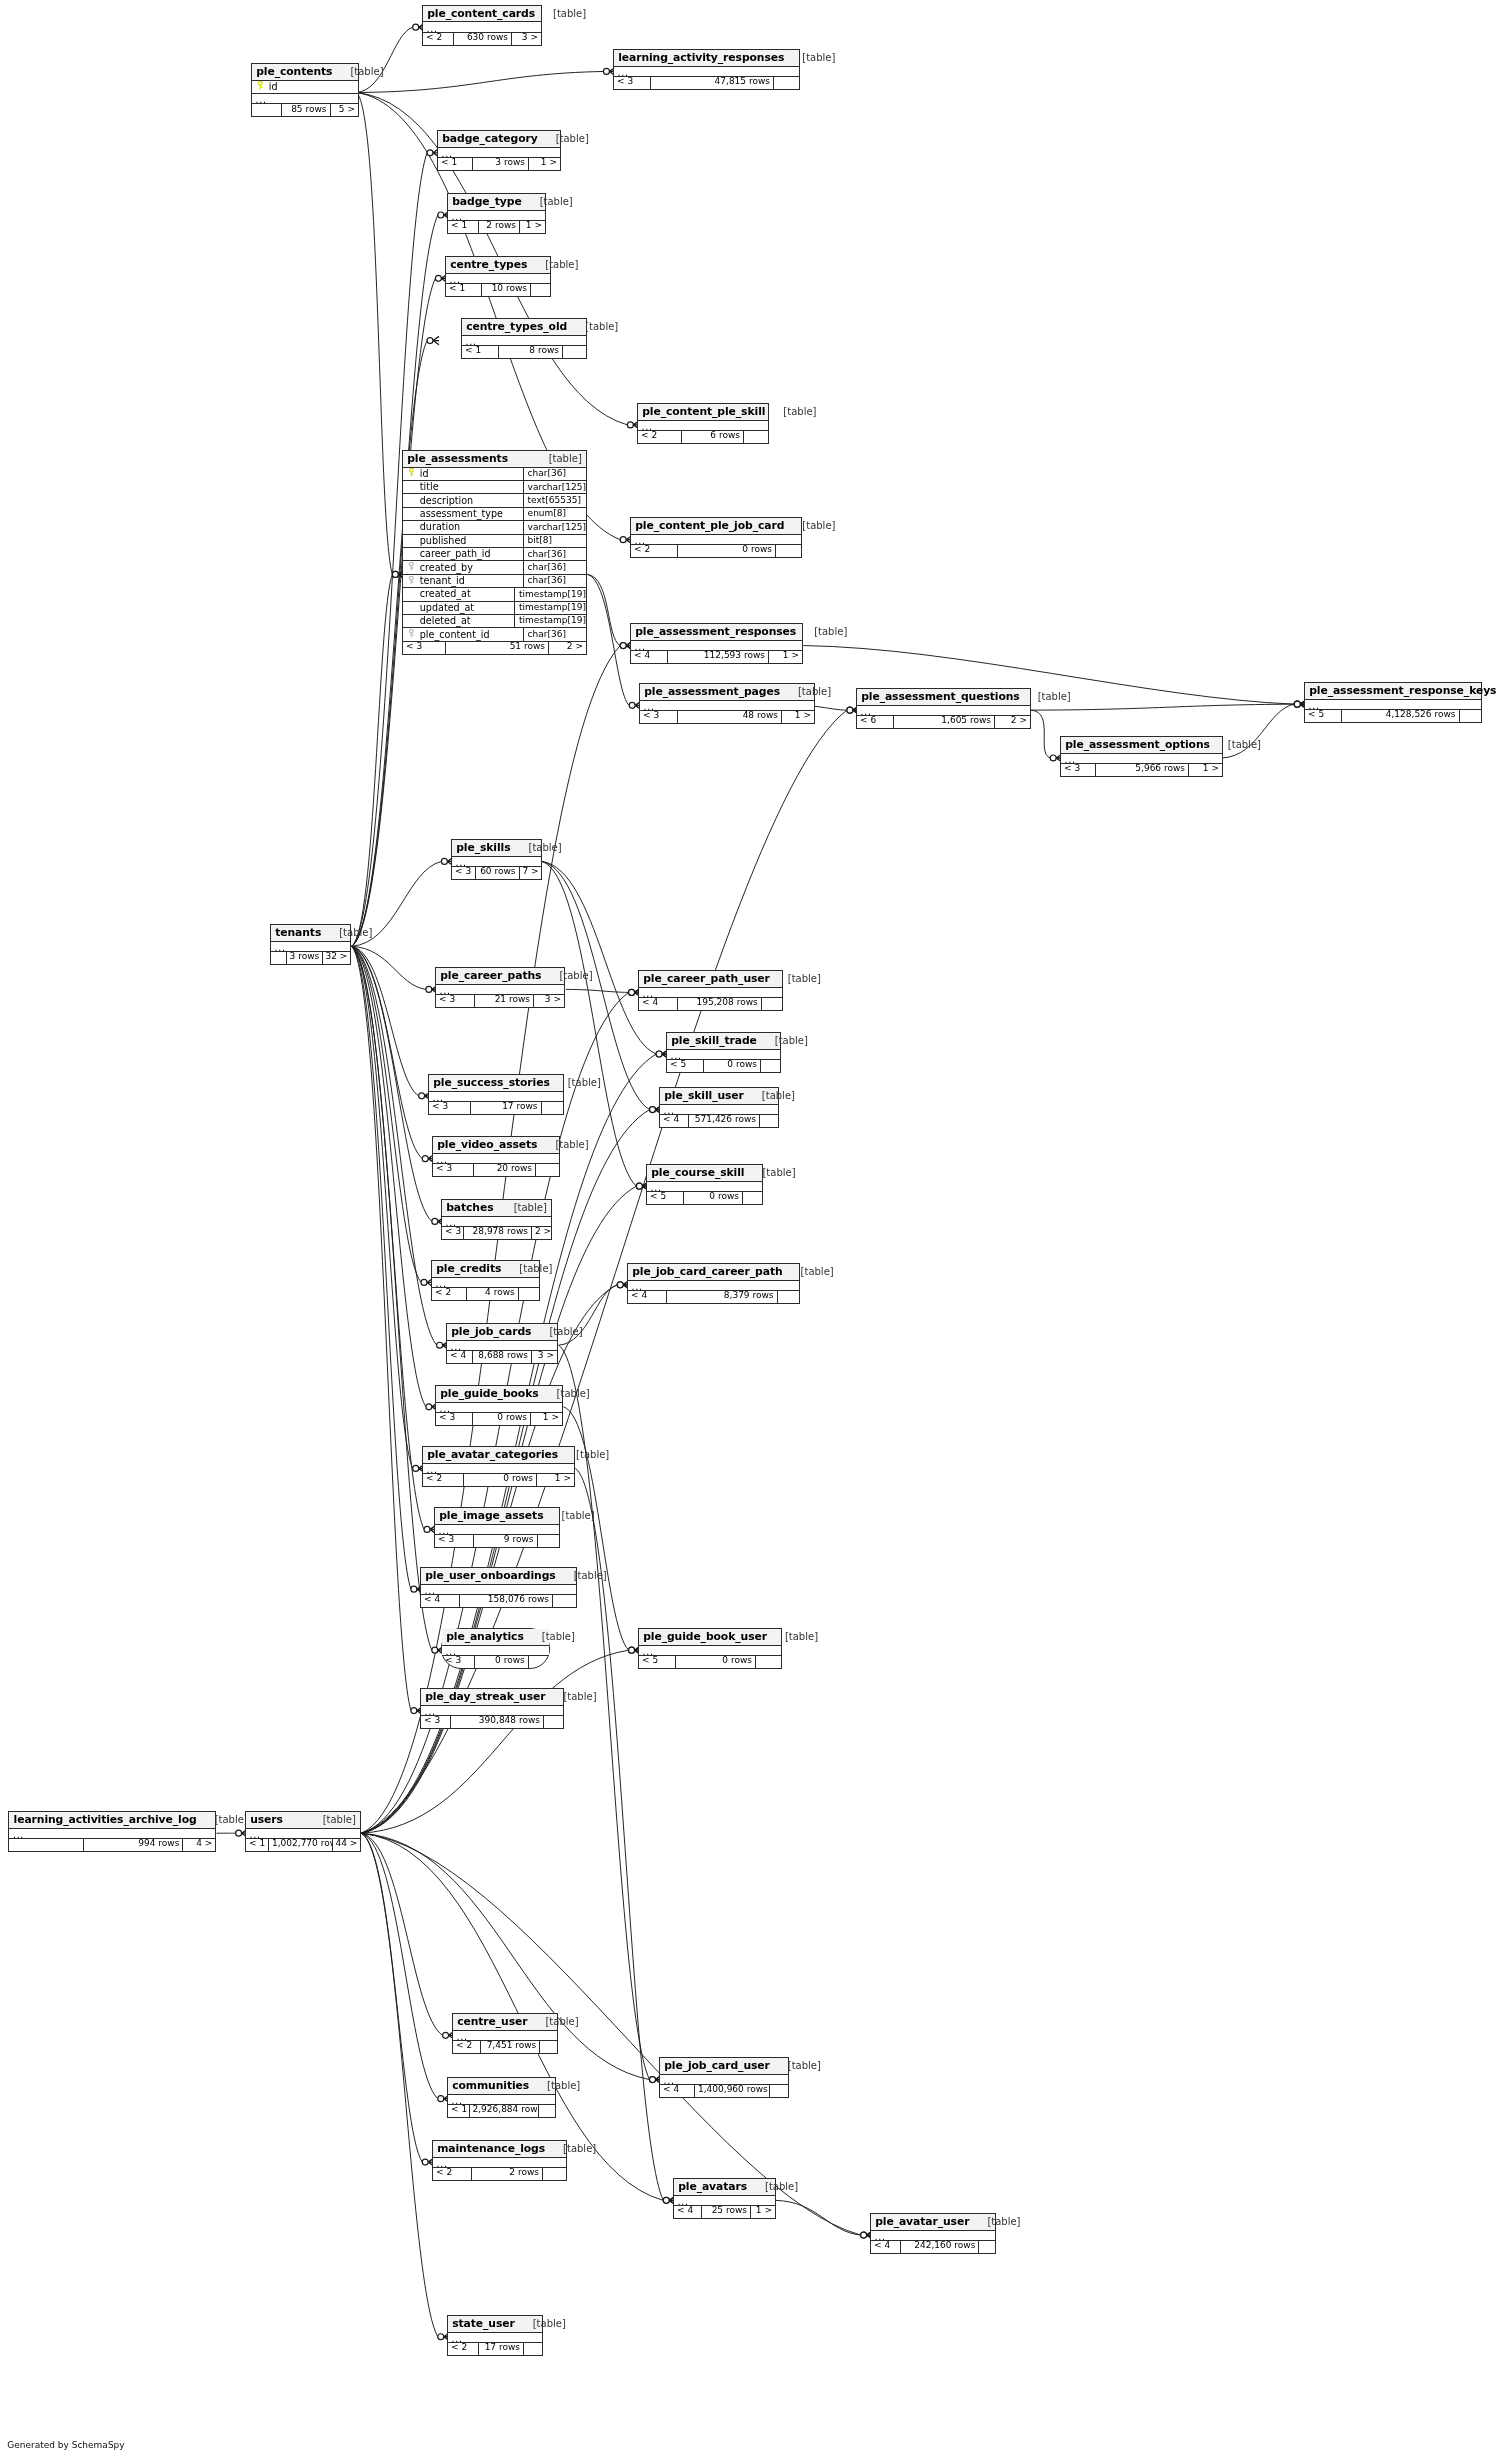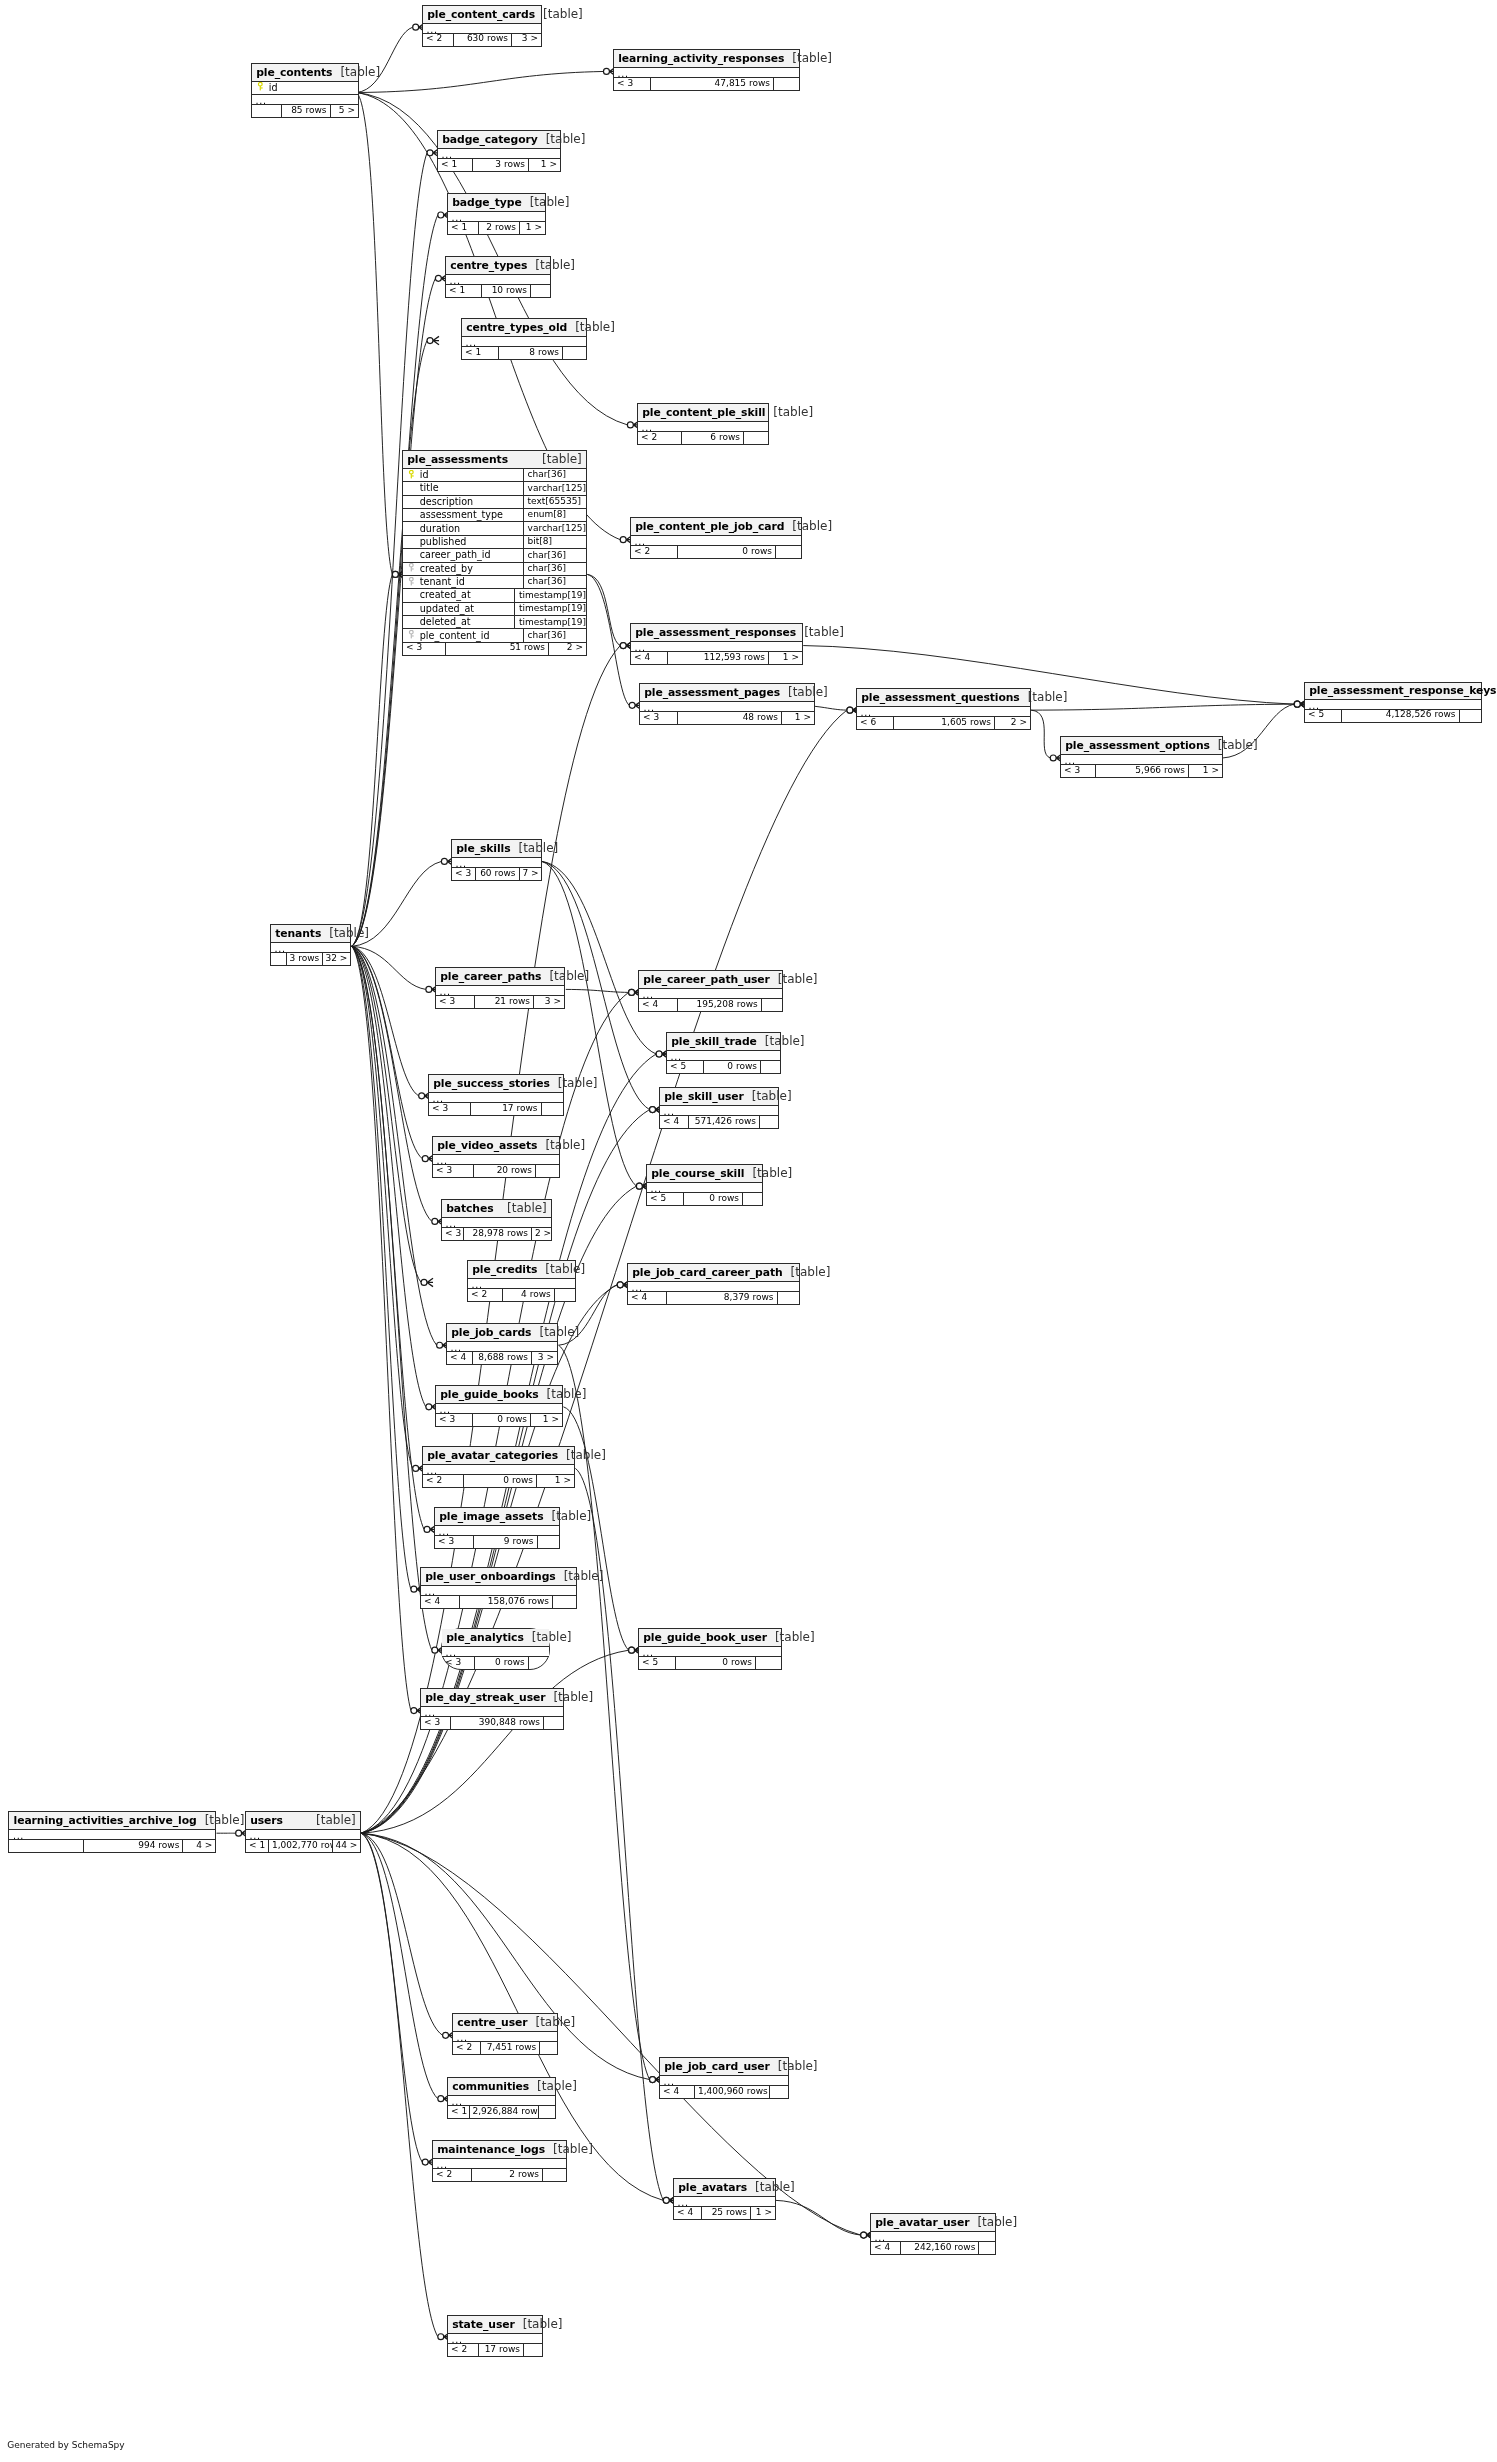--- a/index.html
+++ b/index.html
@@ -43,23 +43,23 @@
     padding: 1.8px 4.2px 2.4px 4.2px;
     white-space: nowrap;
   }
   .tbl .hdr .nm {
     font-weight: bold;
     font-size: 10.8px;
     color: #000;
     letter-spacing: -0.1px;
   }
   .tbl .hdr .kind {
-    font-size: 12px;
+    font-size: 10px;
     color: #333;
-    padding-left: 8px;
+    padding-left: 18px;
   }
   .tbl .body {
     background: #fff;
   }
   .tbl .ellip {
     padding: 1.2px 3.6px 2.4px 3.6px;
     color: #000;
     font-size: 9.6px;
     border-bottom: 1.2px solid #2b2b2b;
     letter-spacing: 0.6px;
@@ -687,21 +687,21 @@
         </div>
         <div class="body">
           <div class="ellip">...</div>
         </div>
         <div class="foot">
           <div class="fc-left" style="flex: 0 0 21.5px;">&lt; 3</div>
           <div class="fc-mid">28,978 rows</div>
           <div class="fc-right" style="flex: 0 0 19px;">2 &gt;</div>
         </div>
       </div>
-      <div class="tbl" style="left: 431px; top: 1260px; width: 109px; margin-left: 36px;">
+      <div class="tbl" style="left: 431px; top: 1260px; width: 109px;">
         <div class="hdr">
           <span class="nm">ple_credits</span>
           <span class="kind">[table]</span>
         </div>
         <div class="body">
           <div class="ellip">...</div>
         </div>
         <div class="foot">
           <div class="fc-left" style="flex: 0 0 35px;">&lt; 2</div>
           <div class="fc-mid">4 rows</div>

